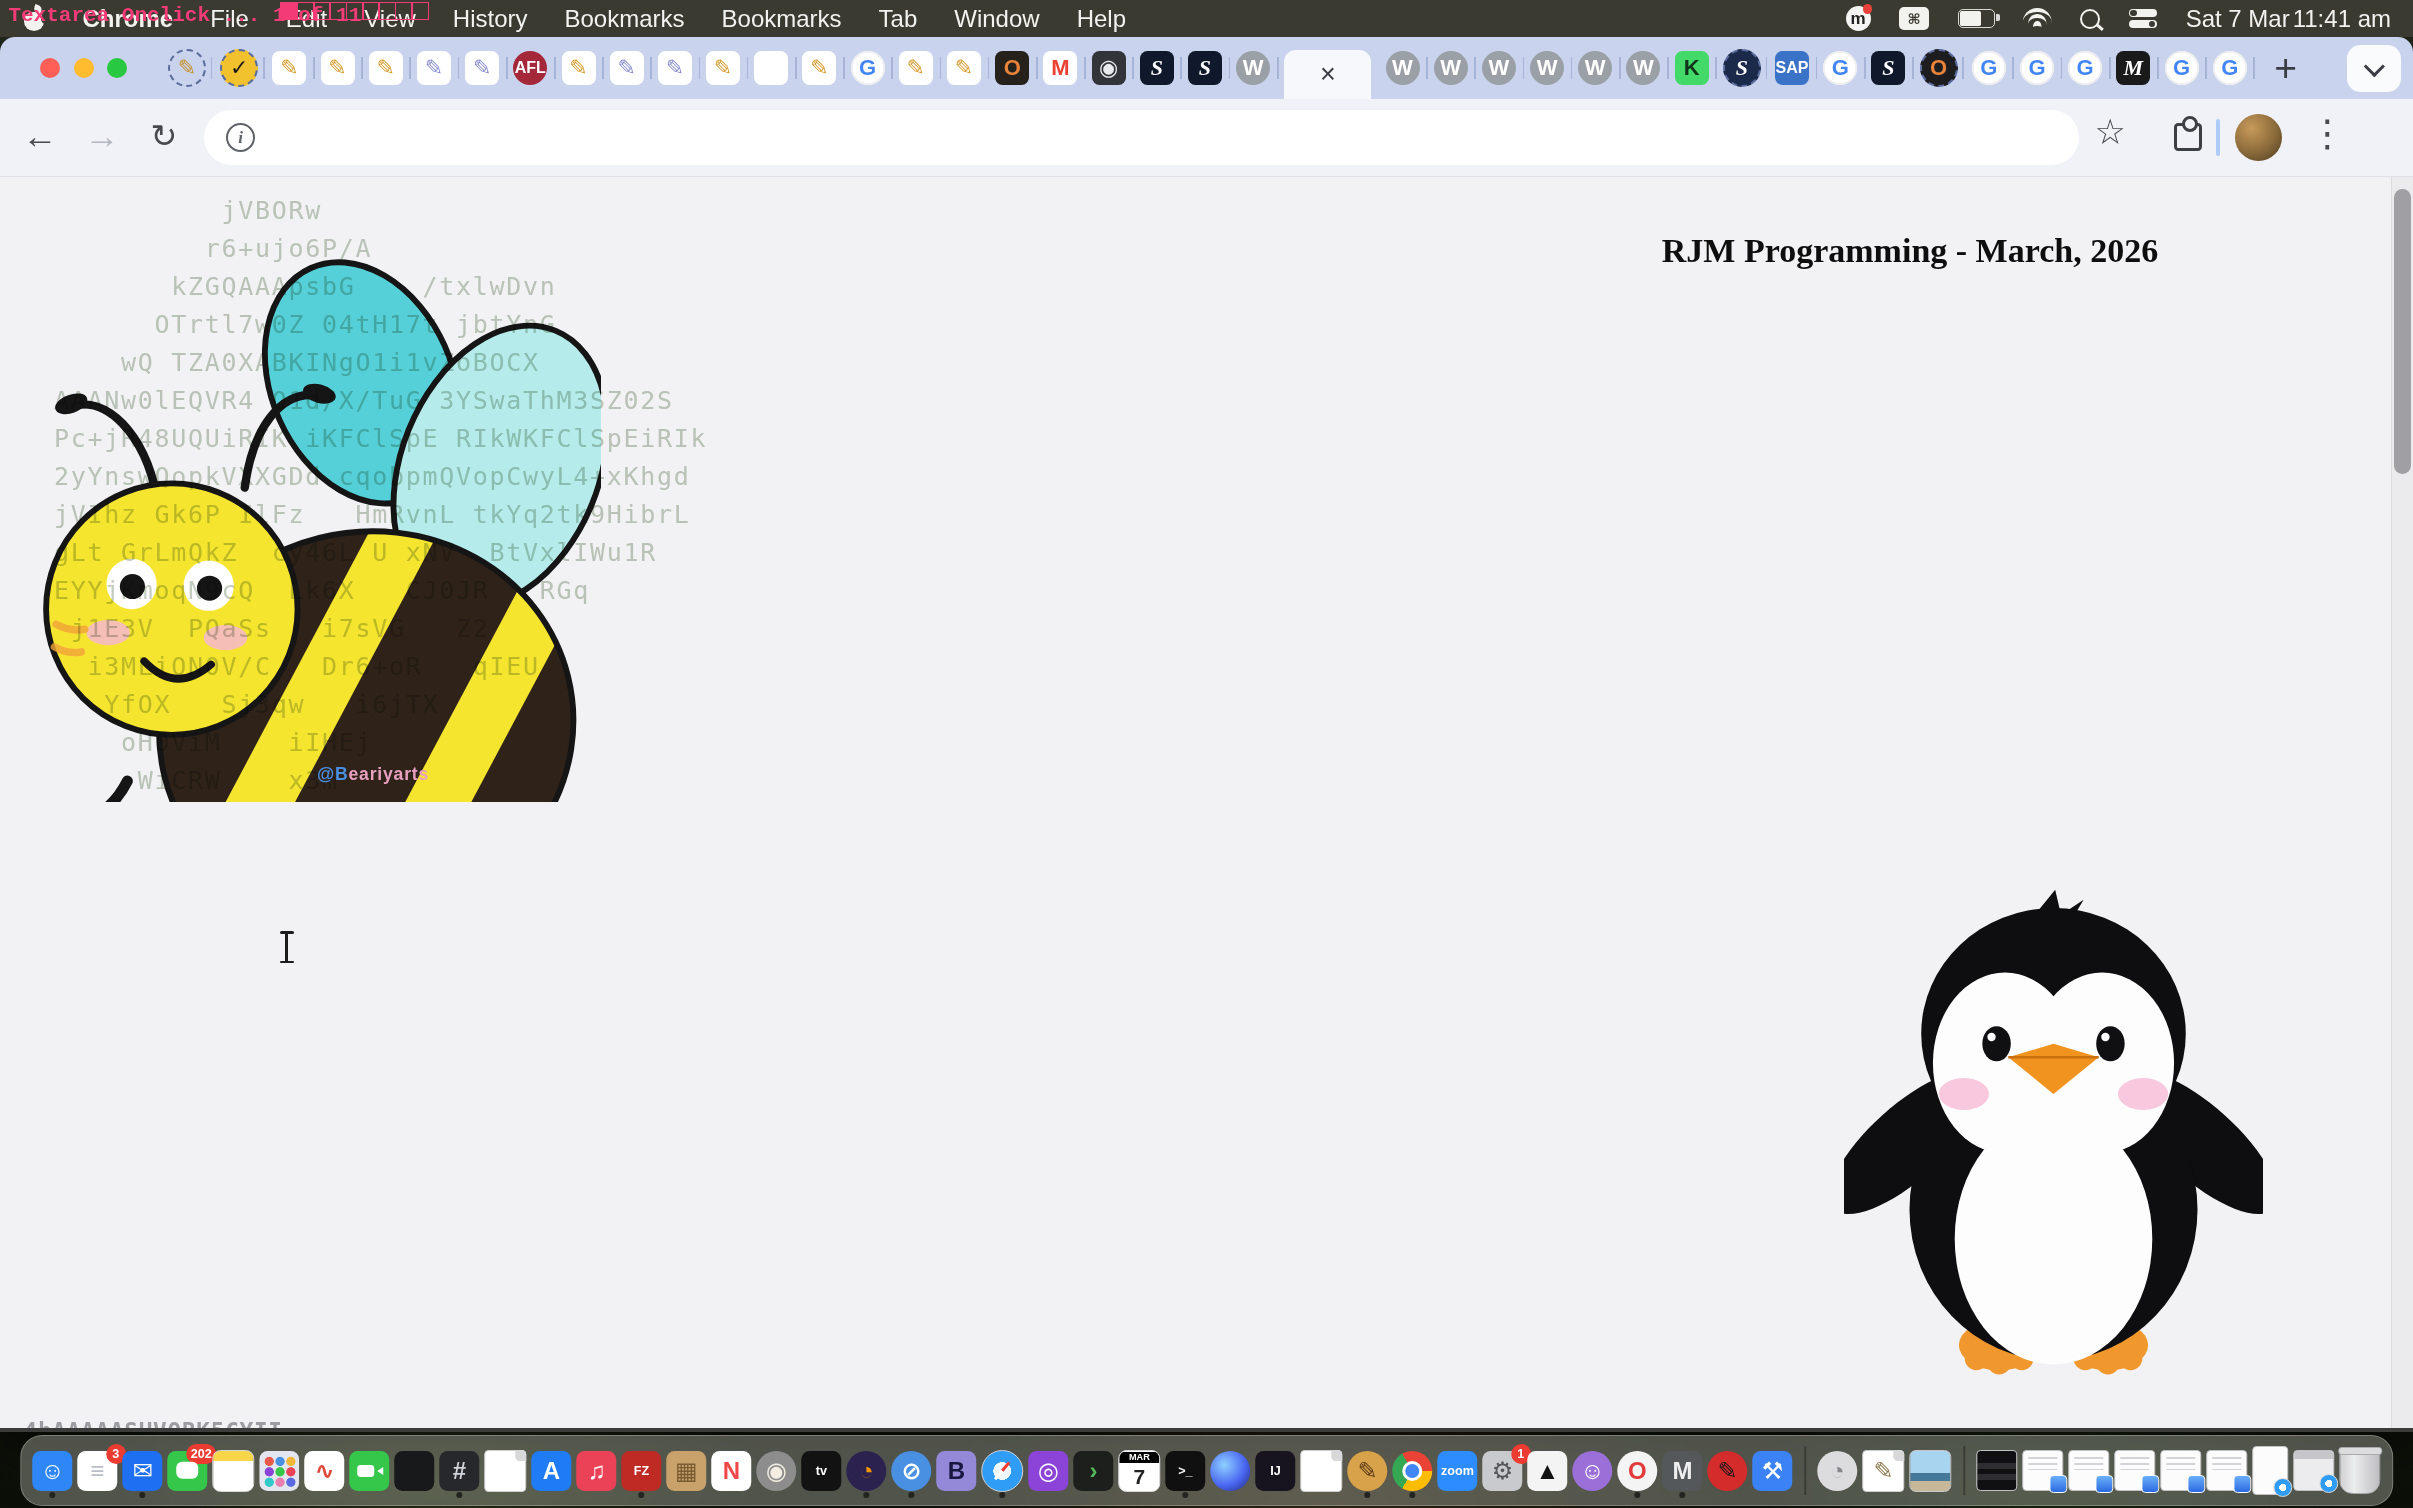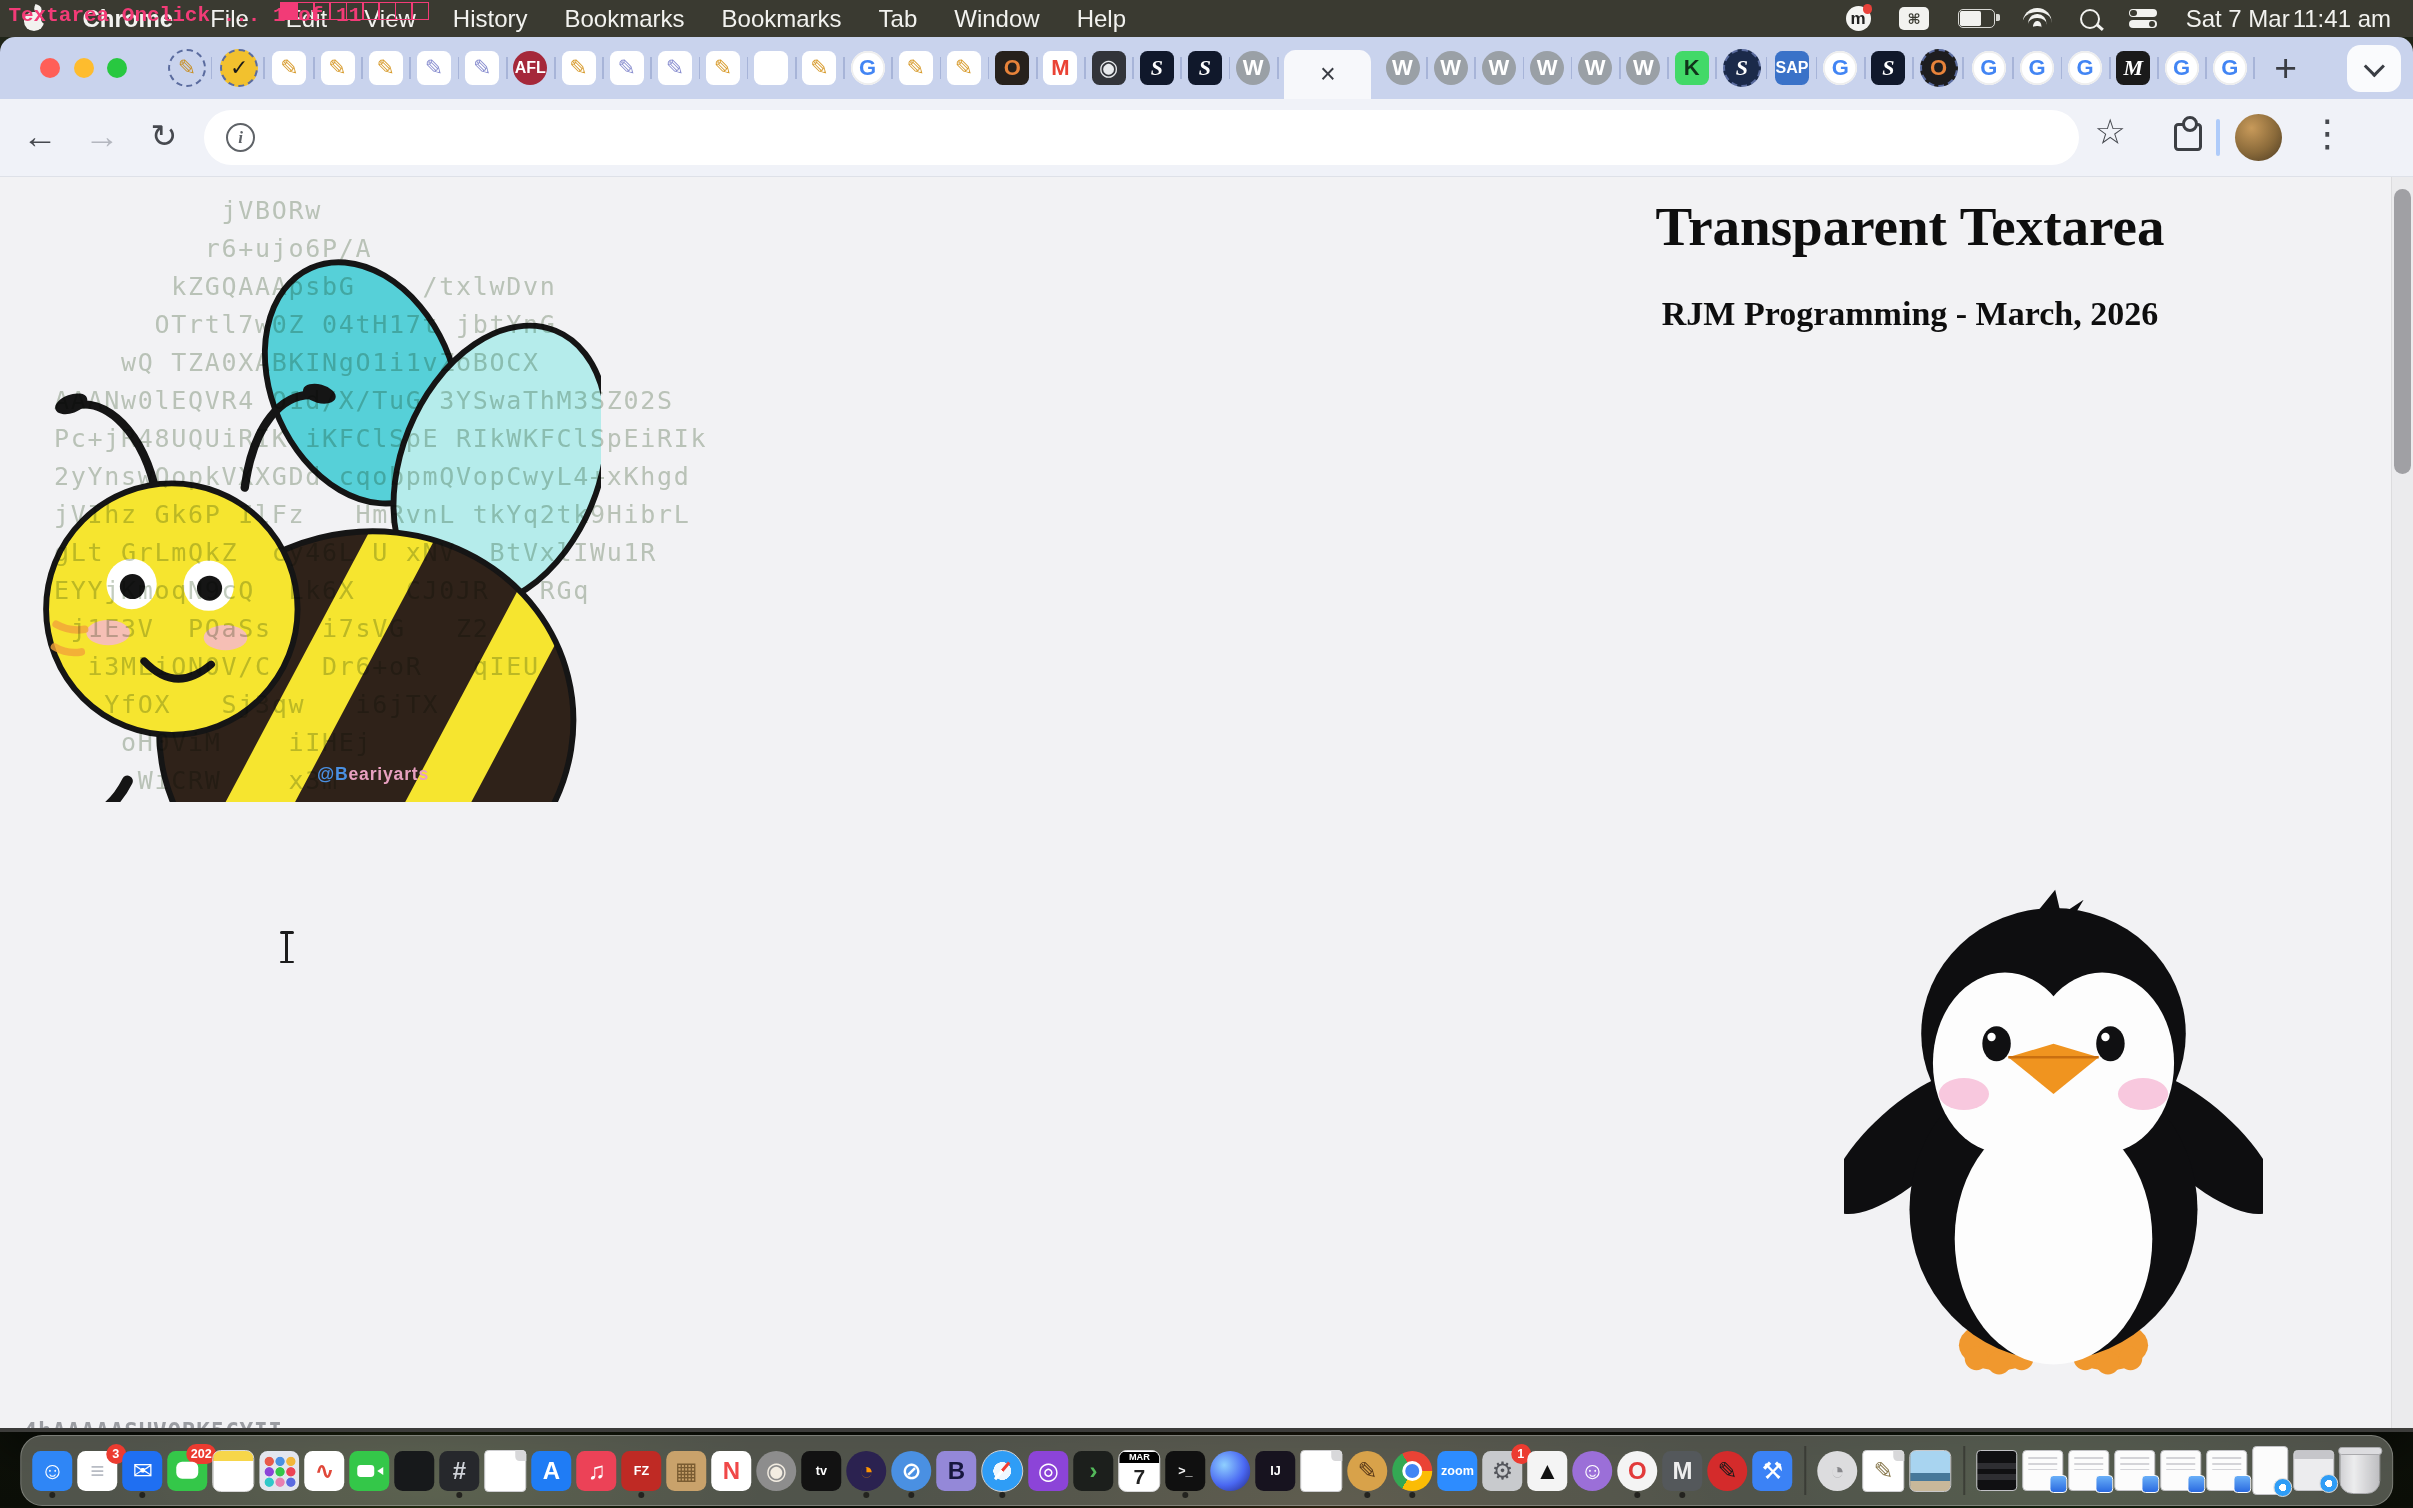--- a/index.html
+++ b/index.html
@@ -360,21 +360,20 @@
 EYYjKmoqN9cQ  Lk6X   CJ0JR   RGq
  j1E3V  PQaSs   i7sVG   Z2
   i3MLiON0V/C   Dr6+oR   qIEU
    YfOX   Sj3qw   i6jTX
     oH0ViM    iIHEj
      WiCRW    x3m</pre>
 
     <div id="watermark">@Beariyarts</div>
 
     <div id="headings">
-      <h1 id="page-title">Transparent Textarea</h1>
       <h2 id="page-subtitle">RJM Programming - March, 2026</h2>
     </div>
 
     <div id="penguin-box">
       <svg viewBox="0 0 500 590" width="419" height="494">
         <ellipse cx="75" cy="310" rx="118" ry="44" transform="rotate(-42 75 310)" fill="#0e0e10"></ellipse>
         <ellipse cx="425" cy="310" rx="118" ry="44" transform="rotate(42 425 310)" fill="#0e0e10"></ellipse>
         <g fill="#f0982e">
           <ellipse cx="185" cy="552" rx="48" ry="30"></ellipse>
           <ellipse cx="315" cy="552" rx="48" ry="30"></ellipse>

